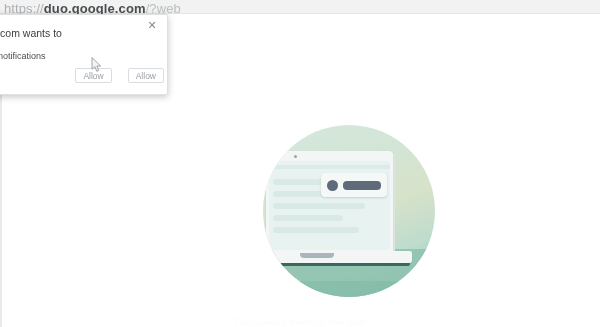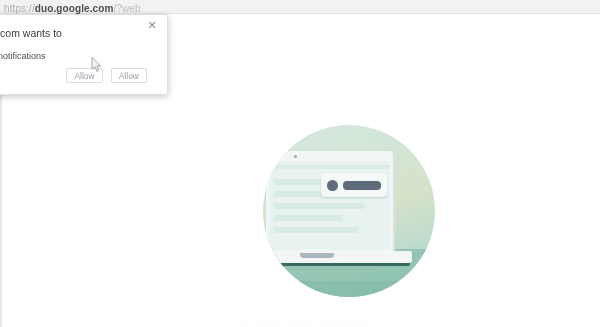--- a/index.html
+++ b/index.html
@@ -12,21 +12,21 @@
 
   
   .toolbar{
     position:absolute;left:0;top:0;width:600px;height:14px;
     background:#f1f2f1;
     border-bottom:1px solid #e3e4e3;
     box-sizing:border-box;
   }
   .urlbar{
     position:absolute;left:4px;top:3px;
-    font-size:10px;line-height:12px;
+    font-size:13px;line-height:12px;
     color:#adb1b4;
     white-space:nowrap;letter-spacing:.1px;
   }
   .urlbar .host{color:#4b4f52;font-weight:bold;}
   .urlbar .scheme{color:#adb1b4;}
   .urlbar .path{color:#bcc0c3;}
 
   
   .viewport{
     position:absolute;left:0;top:15px;width:600px;height:312px;
@@ -145,22 +145,22 @@
     position:absolute;left:12px;top:12px;
     font-size:10.5px;line-height:13px;color:#3c4043;
     white-space:nowrap;
   }
   .dlg-perm{
     position:absolute;left:34px;top:36px;
     font-size:9px;line-height:11px;color:#4a4d50;
     white-space:nowrap;
   }
   .dlg-actions{
-    position:absolute;right:20px;bottom:11px;
-    display:flex;gap:8px;padding-left:27px;
+    position:absolute;right:3px;bottom:11px;
+    display:flex;gap:16px;padding-left:27px;
   }
   .dlg-btn{
     min-width:33px;height:15px;
     border:1px solid #dadce0;border-radius:2px;
     background:#ffffff;
     font-family:"Liberation Sans","DejaVu Sans",sans-serif;
     font-size:8.5px;color:#9aa0a6;
     display:flex;align-items:center;justify-content:center;
     padding:0 7px;cursor:pointer;box-sizing:border-box;
   }

